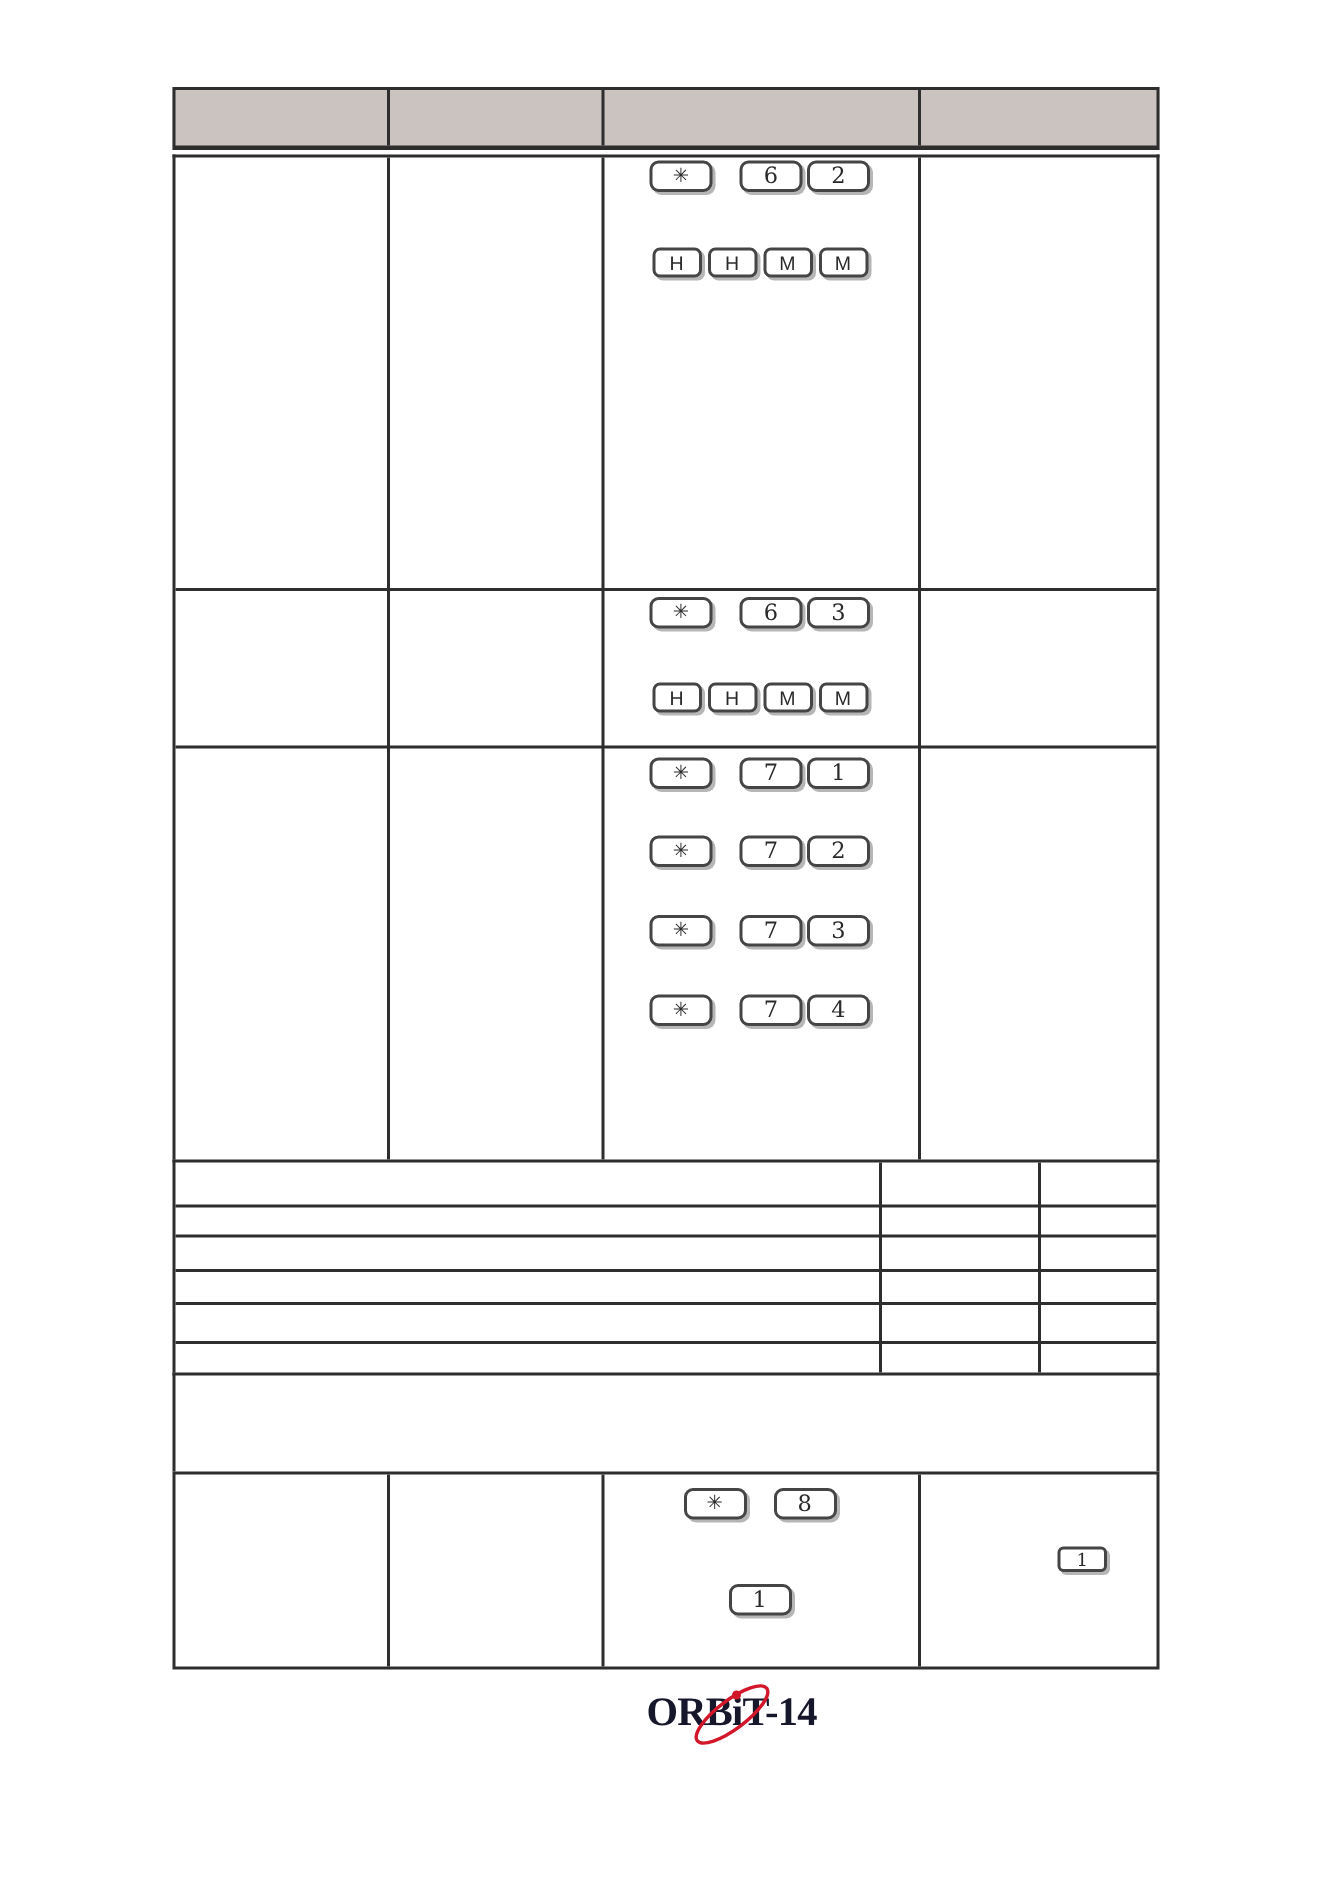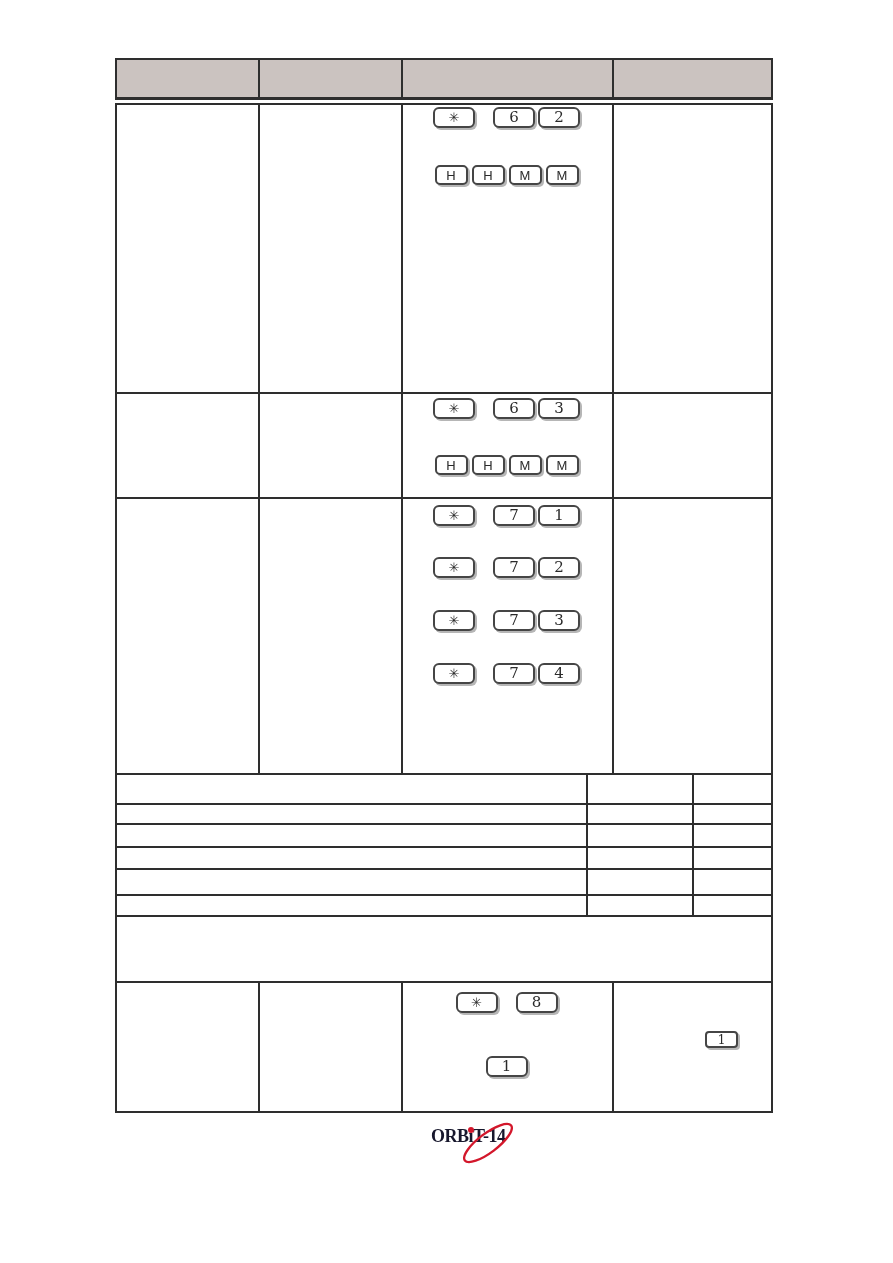--- a/index.html
+++ b/index.html
@@ -41,21 +41,21 @@
     font-family:"Liberation Sans", sans-serif; font-size:13px;
   }
   .key.tiny {
     position:absolute; left:705px; top:1031px; width:33px; height:17px;
     border-radius:4px; font-size:12px; z-index:2;
   }
   
   .logo {
     position:absolute; left:431px; top:1126px; z-index:2;
     font-family:"Liberation Serif", serif; font-weight:bold;
-    font-size:18px; letter-spacing:-0.5px; color:#17172c; white-space:nowrap;
+    font-size:27px; letter-spacing:-0.5px; color:#17172c; white-space:nowrap;
   }
   .logo-i { position:relative; display:inline-block; }
   .logo-i::after {
     content:""; position:absolute; left:-0.5px; top:1px;
     width:6px; height:6px; border-radius:50%; background:#d3172b;
   }
   .orbit-svg { position:absolute; left:440px; top:1117px; z-index:3; pointer-events:none; }
 </style>
 </head>
 <body>

